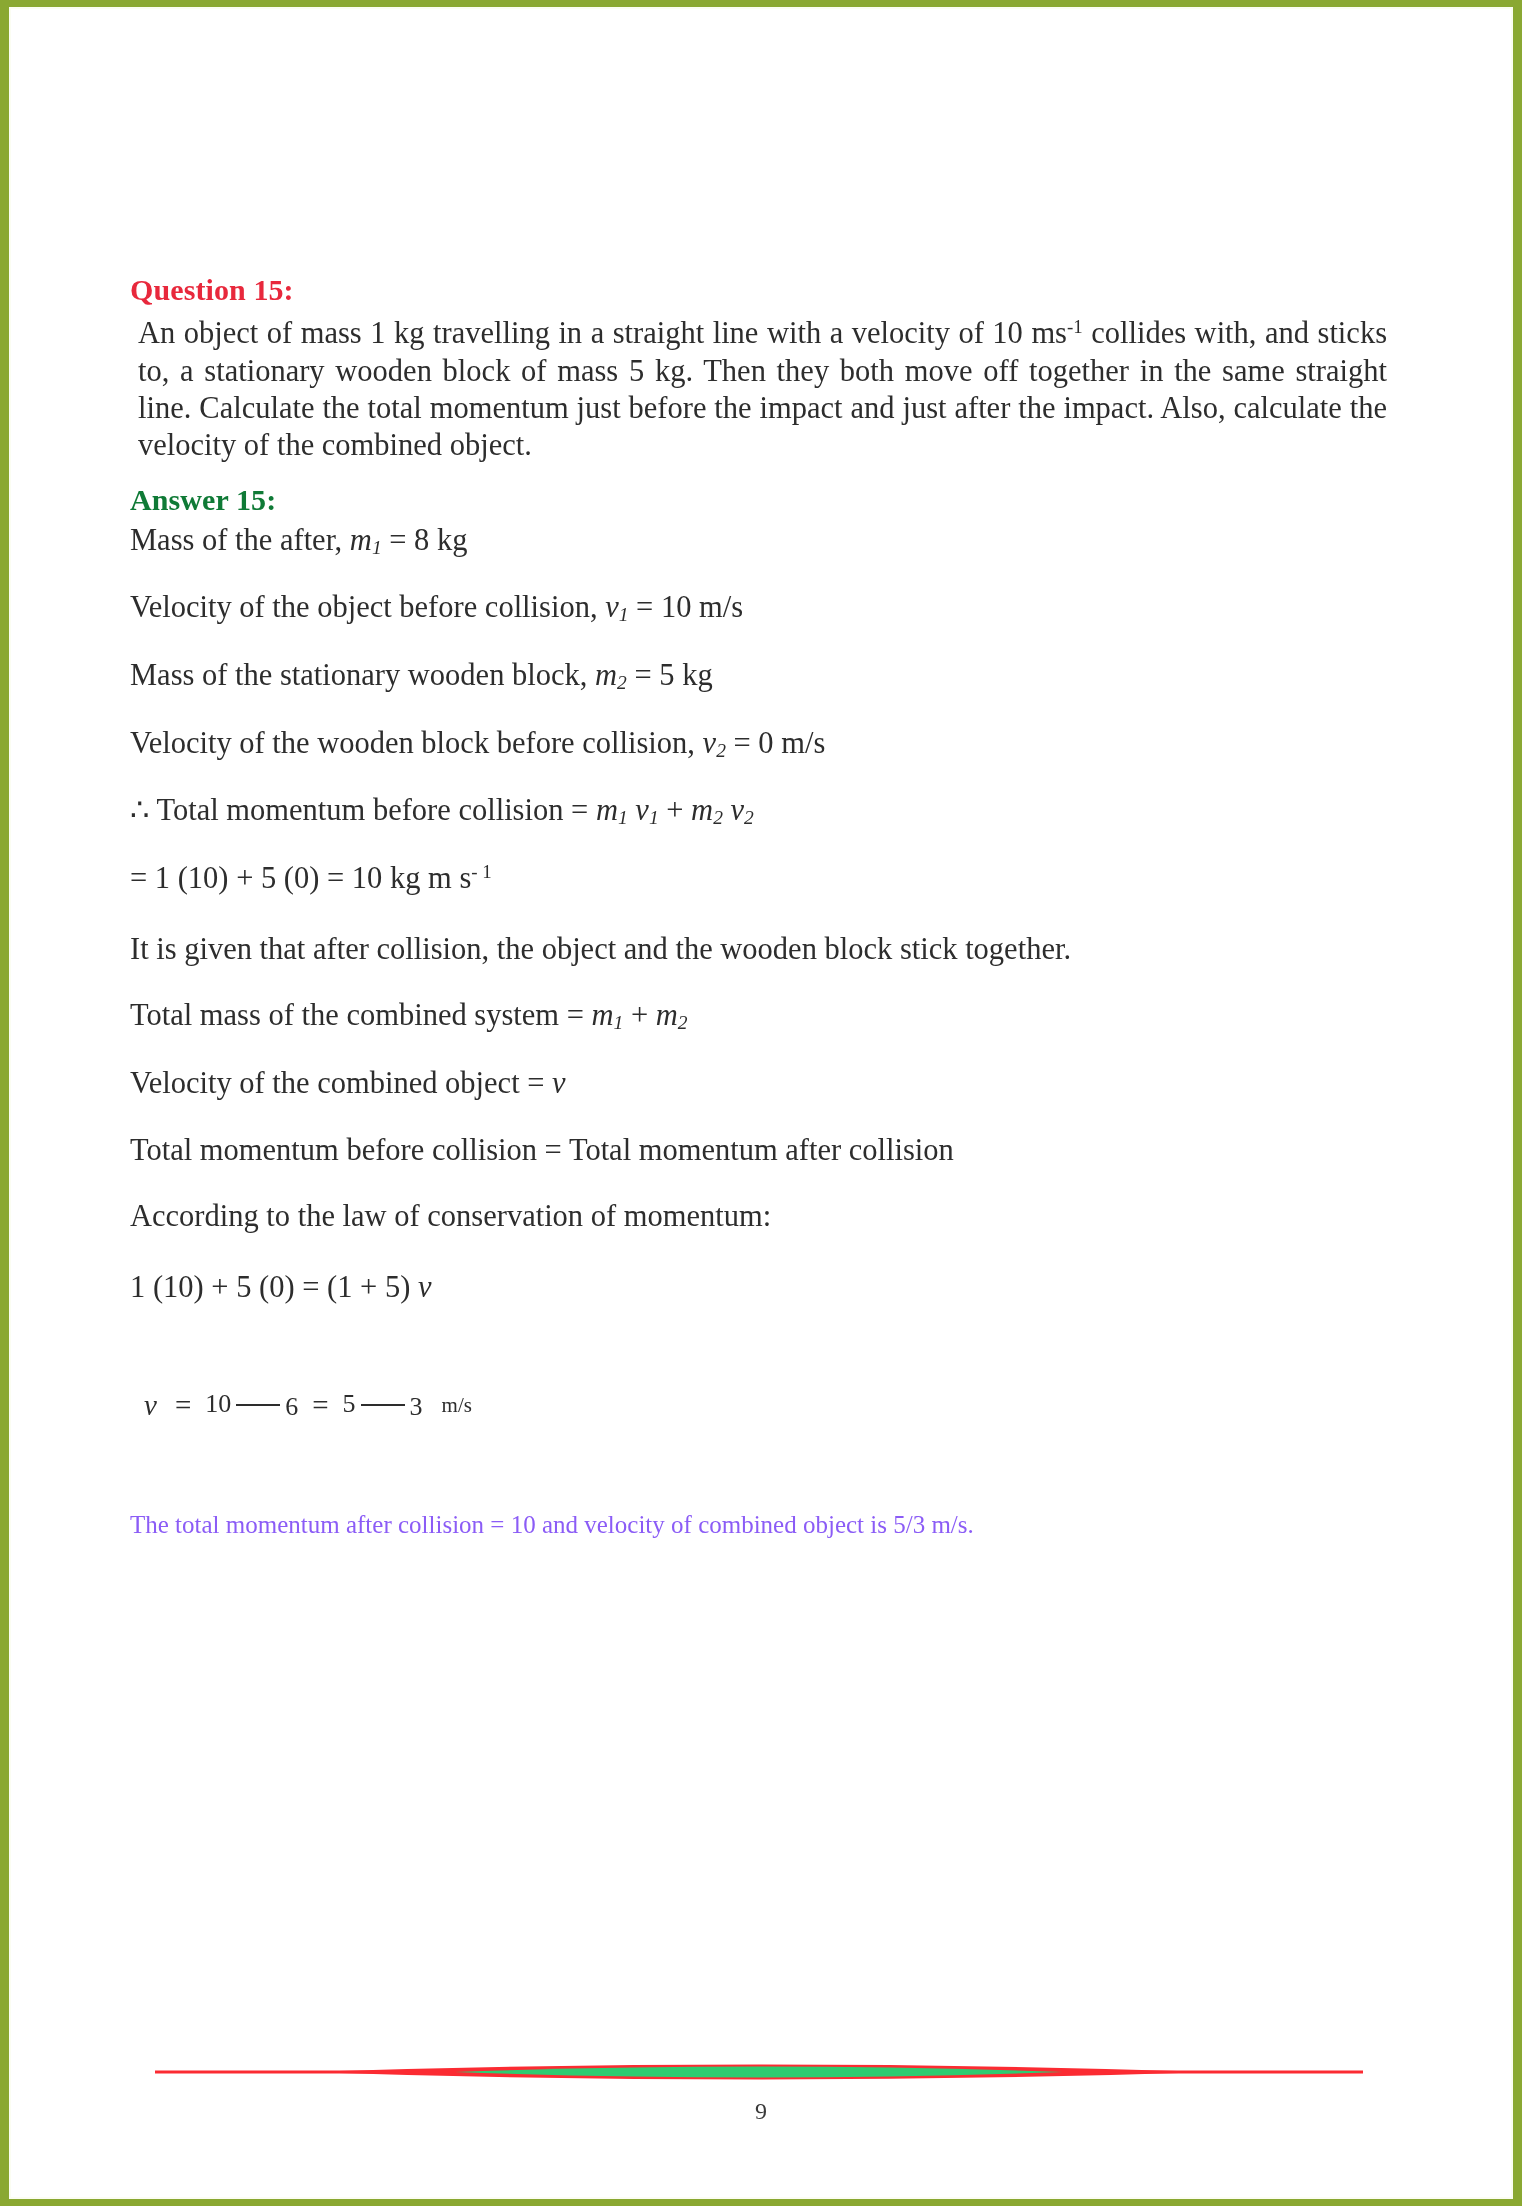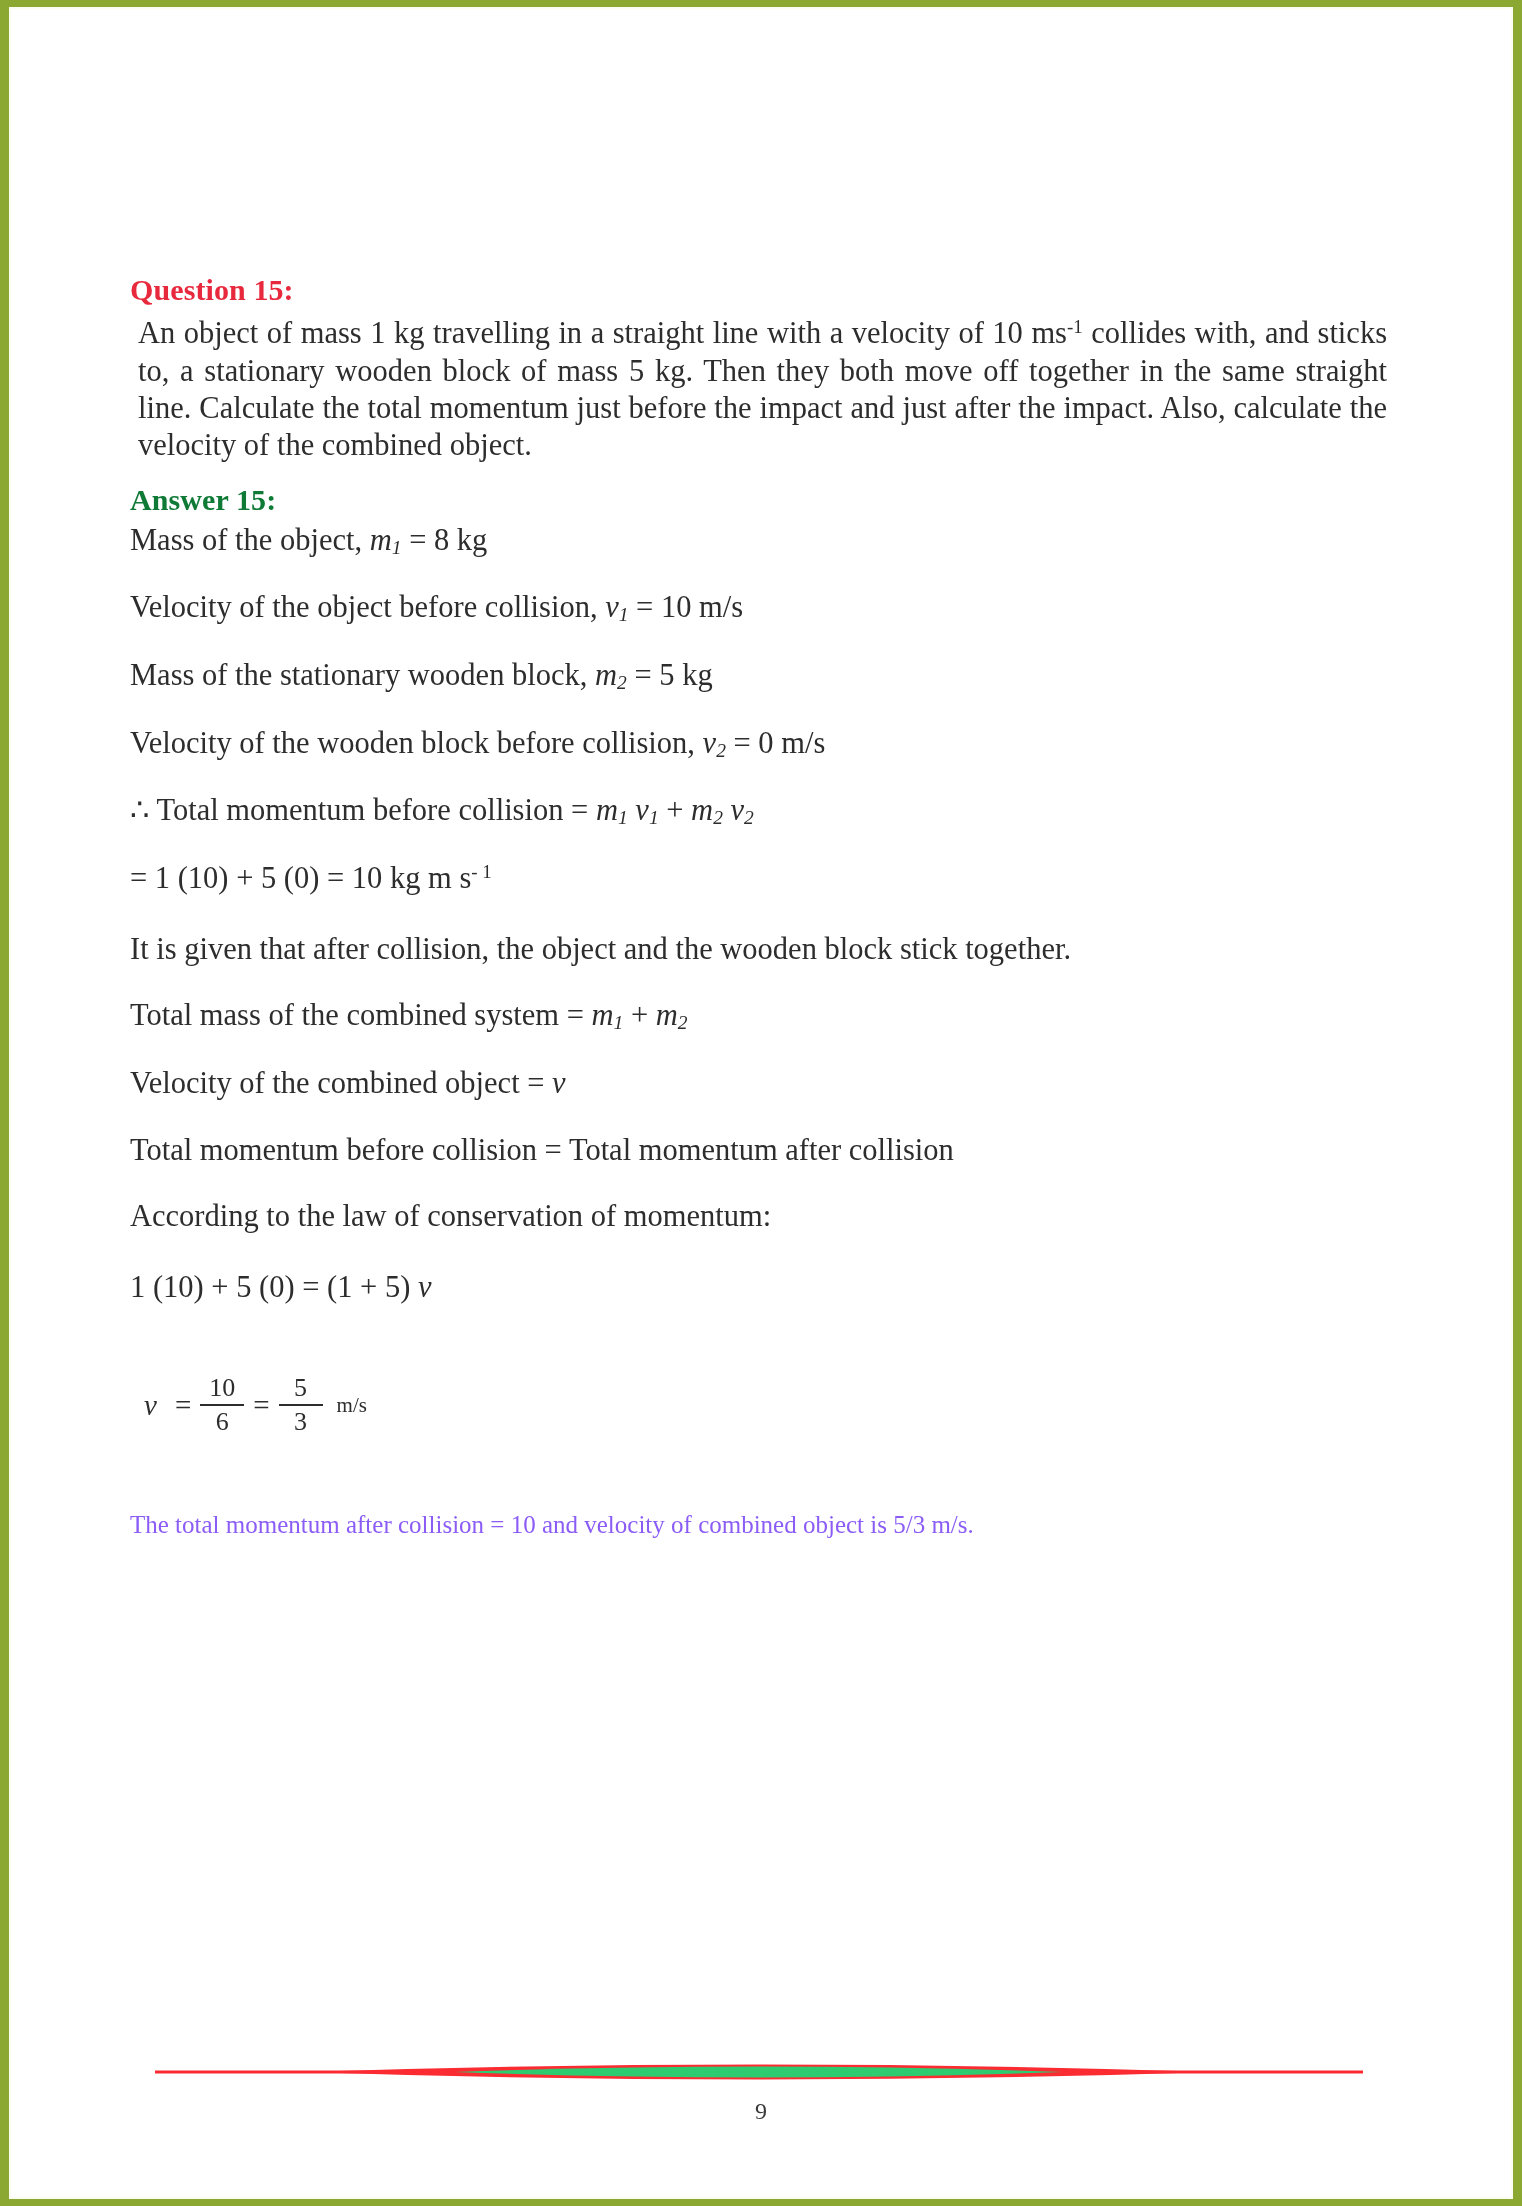--- a/index.html
+++ b/index.html
@@ -106,21 +106,20 @@
     font-style: italic;
     font-size: 29px;
     margin-right: 9px;
   }
   #fraction-block .eq {
     font-size: 29px;
     margin: 0 9px;
   }
   .frac {
     display: inline-flex;
-    flex-direction: column;
     align-items: center;
     justify-content: center;
     line-height: 1;
     vertical-align: middle;
   }
   .frac .num {
     font-size: 26px;
     padding: 0 5px 3px 5px;
   }
   .frac .bar {
@@ -176,21 +175,21 @@
 <div id="content">
 
   <h2 class="heading q">Question 15:</h2>
 
   <p class="qpara"><span>An object of mass 1 kg travelling in a straight line with a velocity of 10 ms</span><sup>-1</sup><span> collides with, and sticks to, a stationary wooden block of mass 5 kg. Then they both move off together in the same straight line. Calculate the total momentum just before the impact and just after the impact. Also, calculate the velocity of the combined object.</span></p>
 
   <h2 class="heading a" style="margin-top:18px;">Answer 15:</h2>
 
   <div id="answer-body">
 
-    <p class="line first"><span>Mass of the object, </span><i class="var">m</i><sub>1</sub><span> = 8 kg</span></p>
+    <p class="line first"><span>Mass of the after, </span><i class="var">m</i><sub>1</sub><span> = 8 kg</span></p>
 
     <p class="line"><span>Velocity of the object before collision, </span><i class="var">v</i><sub>1</sub><span> = 10 m/s</span></p>
 
     <p class="line"><span>Mass of the stationary wooden block, </span><i class="var">m</i><sub>2</sub><span> = 5 kg</span></p>
 
     <p class="line"><span>Velocity of the wooden block before collision, </span><i class="var">v</i><sub>2</sub><span> = 0 m/s</span></p>
 
     <p class="line"><span class="therefore">∴ Total momentum before collision = </span><i class="var">m</i><sub>1</sub><span>&nbsp;</span><i class="var">v</i><sub>1</sub><span> + </span><i class="var">m</i><sub>2</sub><span>&nbsp;</span><i class="var">v</i><sub>2</sub></p>
 
     <p class="line"><span>= 1 (10) + 5 (0) = 10 kg m s</span><sup>- 1</sup></p>

